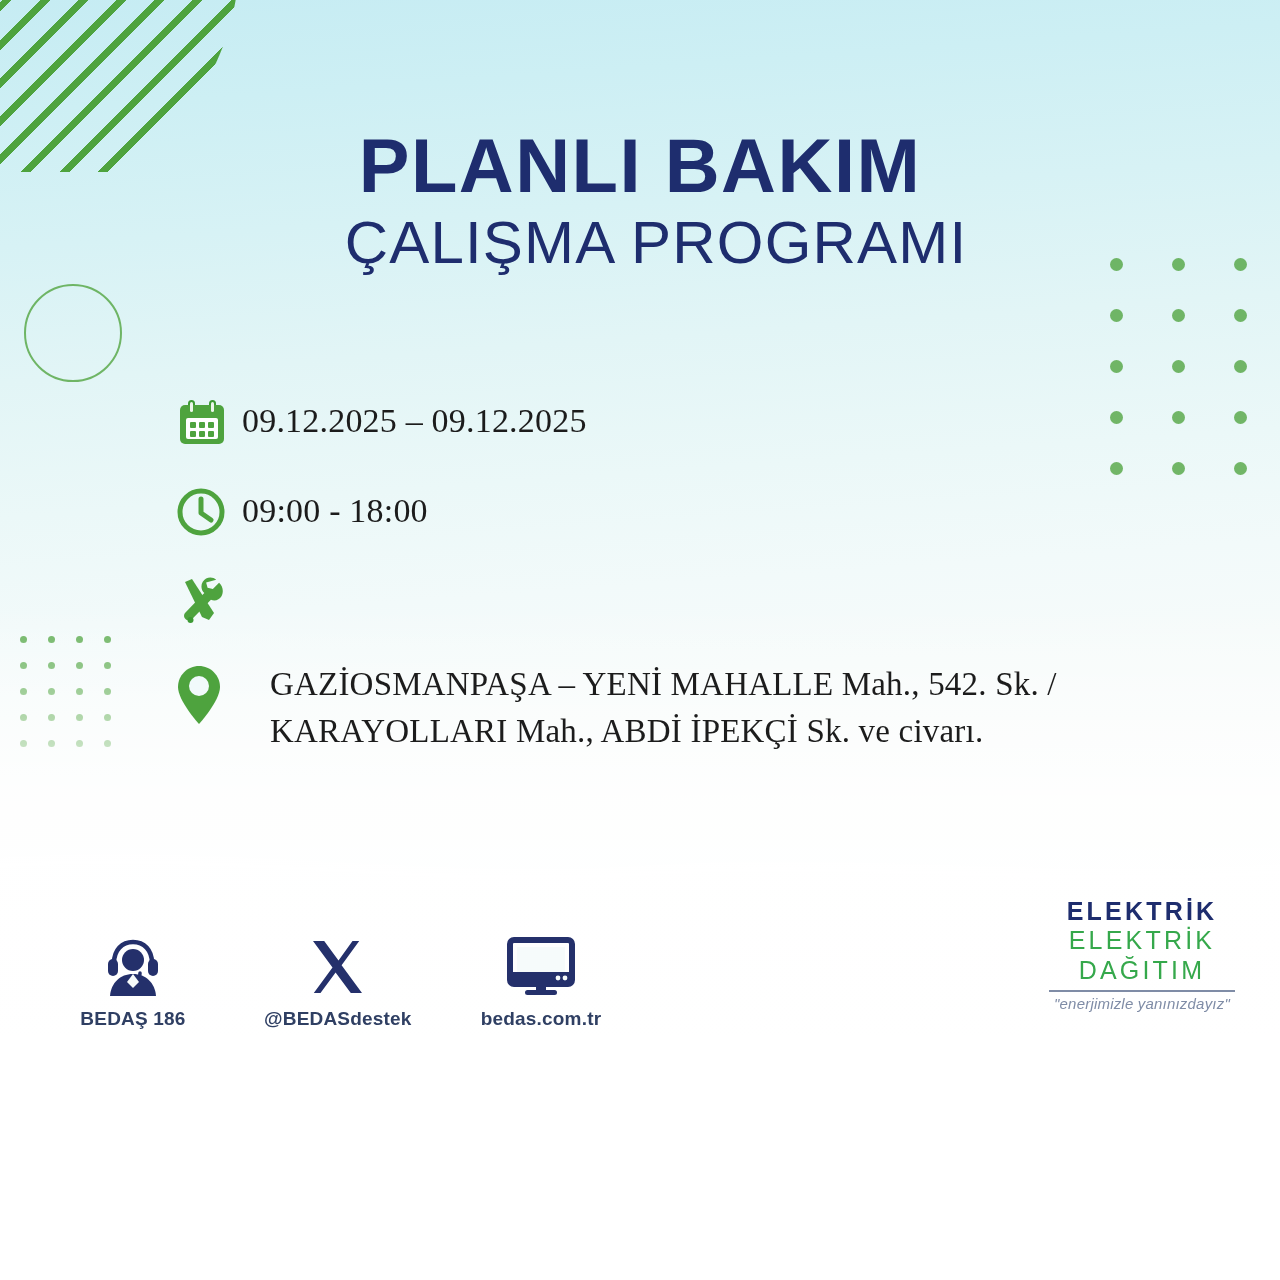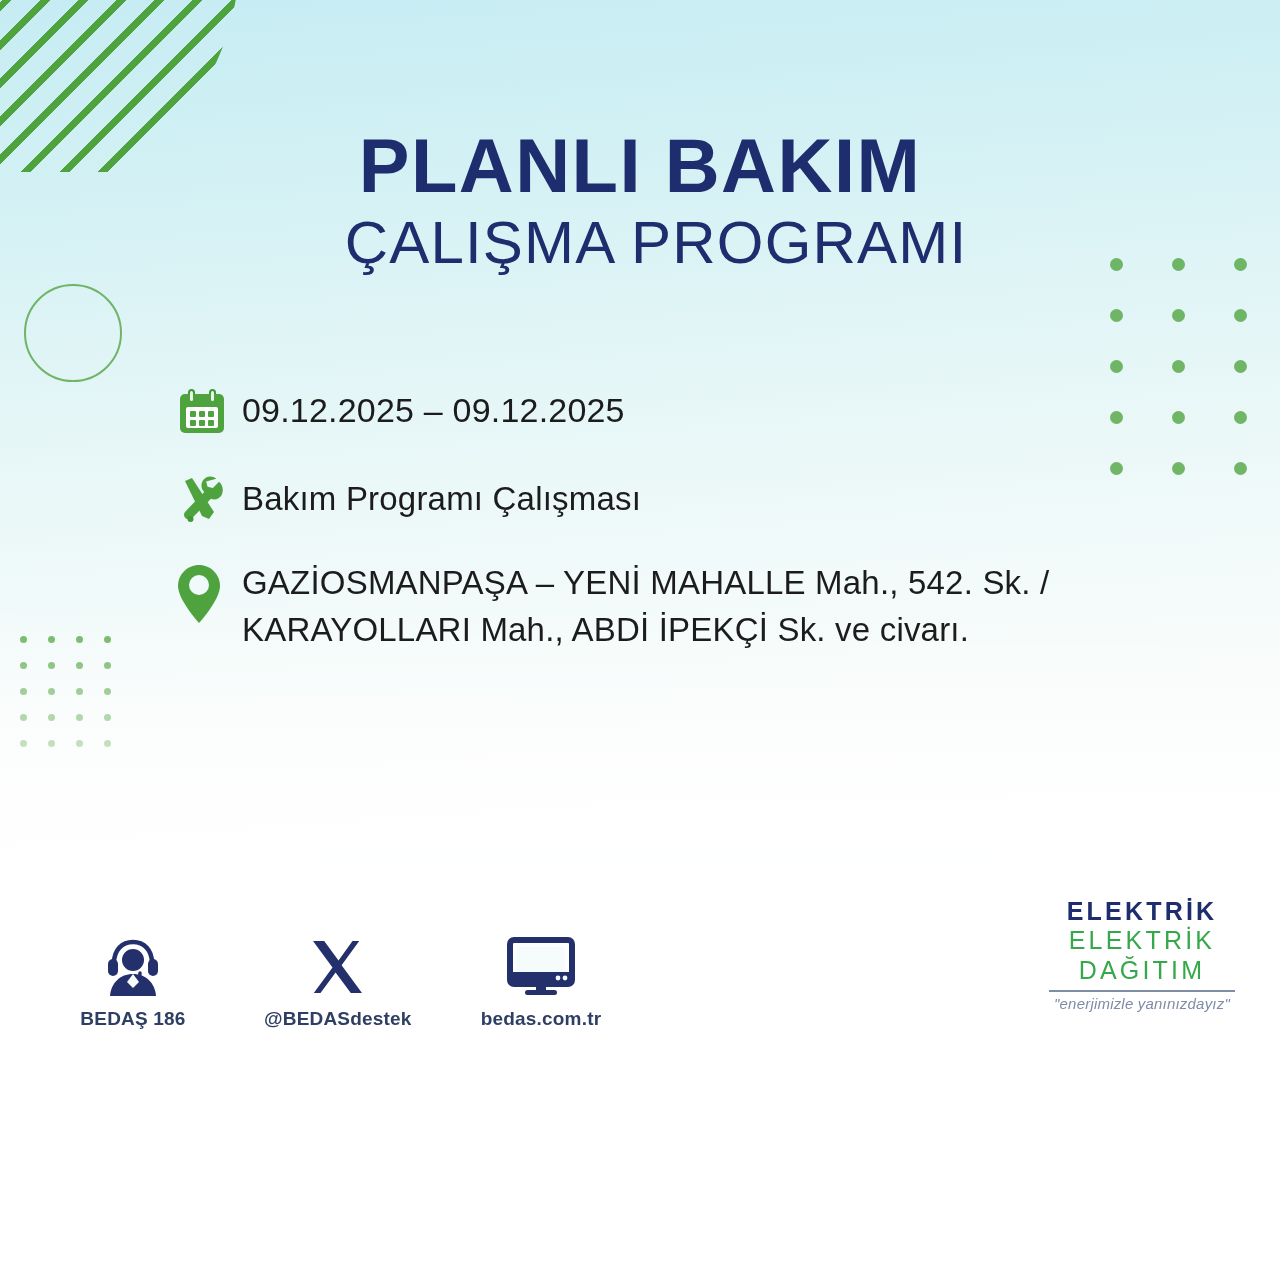--- a/index.html
+++ b/index.html
@@ -129,22 +129,23 @@
     letter-spacing: 1.2px;
     color: #1e2d6e;
     white-space: nowrap;
     margin-left: 32px;
   }
 
   
   .info {
     position: absolute;
     left: 176px;
-    top: 380px;
+    top: 391px;
     width: 1070px;
+    font-family: Liberation Serif, serif;
   }
   .info-row {
     display: flex;
     align-items: flex-start;
     margin-bottom: 28px;
   }
   .info-row:last-child { margin-bottom: 0; }
   .info-icon {
     flex: 0 0 66px;
     width: 66px;
@@ -157,21 +158,21 @@
   .info-text {
     flex: 1;
     color: #1c1c1c;
     font-size: 33px;
     line-height: 1.42;
     padding-top: 6px;
     letter-spacing: .2px;
   }
   .row-date .info-text,
   .row-time .info-text { font-size: 34px; }
-  .row-address .info-text { padding-top: 0; }
+  .row-address .info-text { padding-top: 0; margin-left: 28px; }
 
   
   .footer {
     position: absolute;
     left: 60px;
     bottom: 6px;
     display: flex;
     align-items: flex-end;
     gap: 58px;
   }
@@ -315,32 +316,40 @@
             <rect x="32" y="26" width="6" height="6" rx="1"></rect>
             <rect x="14" y="35" width="6" height="6" rx="1"></rect>
             <rect x="23" y="35" width="6" height="6" rx="1"></rect>
             <rect x="32" y="35" width="6" height="6" rx="1"></rect>
           </g>
         </svg>
       </div>
       <div class="info-text">09.12.2025 – 09.12.2025</div>
     </div>
 
+    <div class="info-row row-time">
+      <div class="info-icon">
+        <svg width="50" height="50" viewBox="0 0 50 50">
+          <circle cx="25" cy="25" r="21" fill="none" stroke="#4ea33e" stroke-width="5"></circle>
+          <path d="M25 12 L25 26 L35 33" fill="none" stroke="#4ea33e" stroke-width="5" stroke-linecap="round" stroke-linejoin="round"></path>
+        </svg>
+      </div>
+      <div class="info-text">09:00 - 18:00</div>
+    </div>
 
     <div class="info-row row-work">
       <div class="info-icon">
         <svg width="54" height="52" viewBox="0 0 54 52">
 
           <path d="M9 6 L16 3 L38 37 L33 44 L26 41 Z" fill="#4ea33e" transform="rotate(0 25 25)"></path>
 
           <path d="M45 6 C41 2 34 3 31 8 C28.5 12.2 29.6 17 32.6 19.8 L13 40 C11 42 11 45 13 47 C15 49 18 49 20 47 L39.5 26.8 C43.5 28.6 48.2 27.2 50.5 23.2 C53 18.8 52 12.5 48 9 L41.5 15.5 L36 14.2 L34.5 8.8 Z" fill="#4ea33e" transform="translate(-3,-2) scale(0.96)"></path>
           <circle cx="14.5" cy="44" r="3" fill="#3d9a34"></circle>
         </svg>
       </div>
-      <div class="info-text">Bakım Programı Çalışması</div>
     </div>
 
     <div class="info-row row-address">
       <div class="info-icon">
         <svg width="46" height="62" viewBox="0 0 46 62" style="margin-top:6px">
           <path d="M23 2 C11.4 2 2 11.4 2 23 C2 37 23 60 23 60 C23 60 44 37 44 23 C44 11.4 34.6 2 23 2 Z" fill="#4ea33e"></path>
           <circle cx="23" cy="22" r="10" fill="#f1fafb"></circle>
         </svg>
       </div>
       <div class="info-text">GAZİOSMANPAŞA – YENİ MAHALLE Mah., 542. Sk. / KARAYOLLARI Mah., ABDİ İPEKÇİ Sk. ve civarı.</div>

